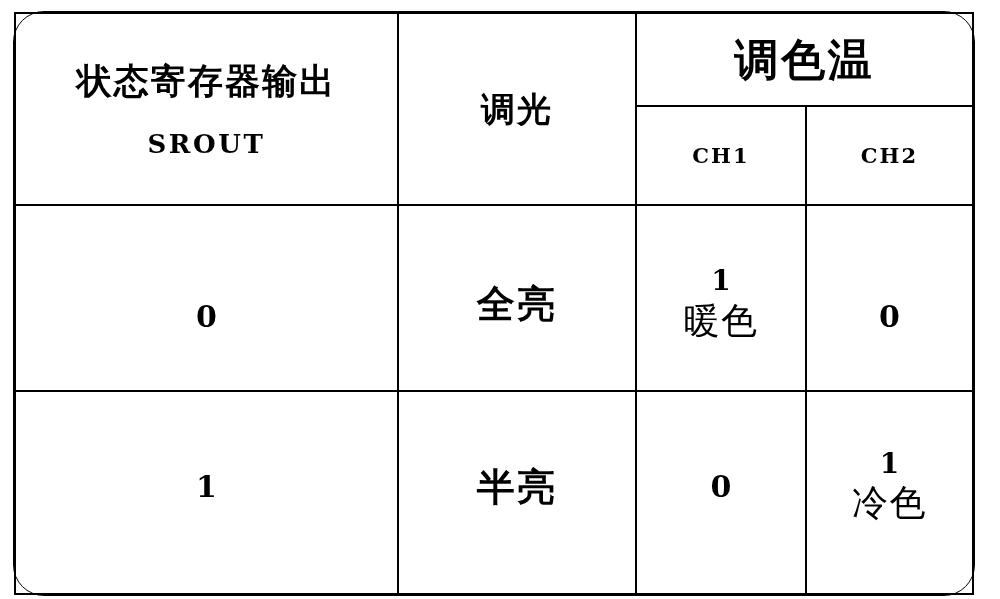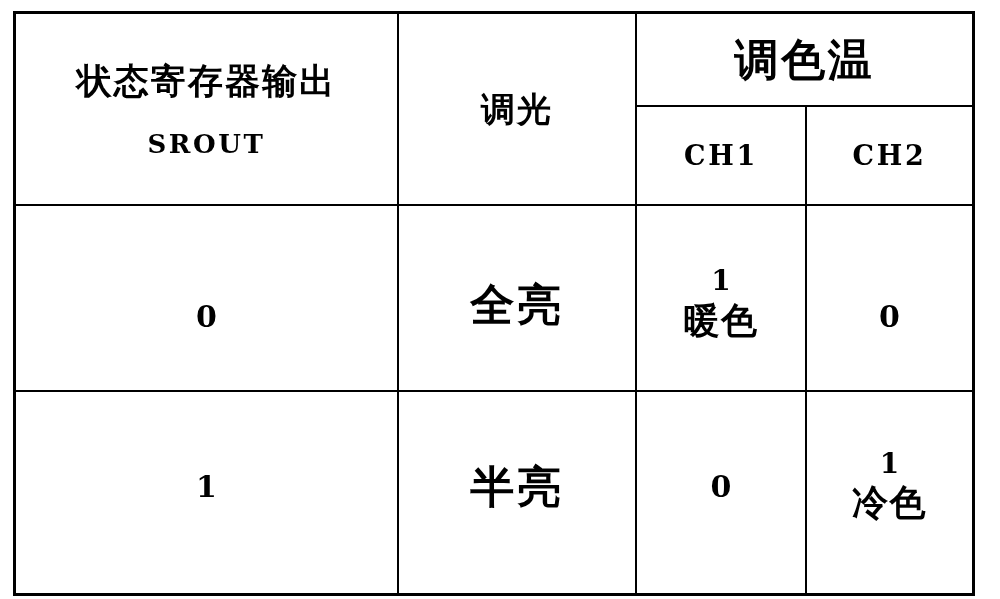--- a/index.html
+++ b/index.html
@@ -27,20 +27,21 @@
   
   .spec-table {
     position: absolute;
     left: 14px;
     top: 12px;
     width: 958px;
     height: 573px;
     border-collapse: collapse;
     table-layout: fixed;
     background: #f9a8d4;
+    border-radius: 30px;
   }
   .spec-table td {
     border: 2px solid #000000;
     padding: 0;
     text-align: center;
     vertical-align: middle;
     background: #ffffff;
   }
   
   .spec-table {
@@ -81,42 +82,42 @@
     margin-top: 26px;
   }
   .hdr-dim {
     font-size: 34px;
     margin-top: 8px;
   }
   .hdr-cct {
     font-size: 44px;
   }
   .hdr-ch {
-    font-size: 27px;
+    font-size: 21px;
   }
 
   .cell-num {
     font-size: 30px;
   }
   .cell-dim-val {
-    font-size: 44px;
+    font-size: 38px;
   }
   .cell-stacked {
     line-height: 1.12;
   }
   .cell-stacked .v-num {
     display: block;
     font-size: 28px;
     font-weight: 600;
     margin-bottom: 1px;
   }
   .cell-stacked .v-label {
     display: block;
     font-size: 36px;
-    font-weight: 700;
+    font-weight: 400;
     letter-spacing: 0.04em;
   }
 
   
   .row-1 td { height: 184px; }
   .row-2 td { height: 201px; }
 
   .nudge-down { position: relative; top: 18px; }
   .nudge-up   { position: relative; top: -6px; }
   .nudge-tiny { position: relative; top: 6px; }

